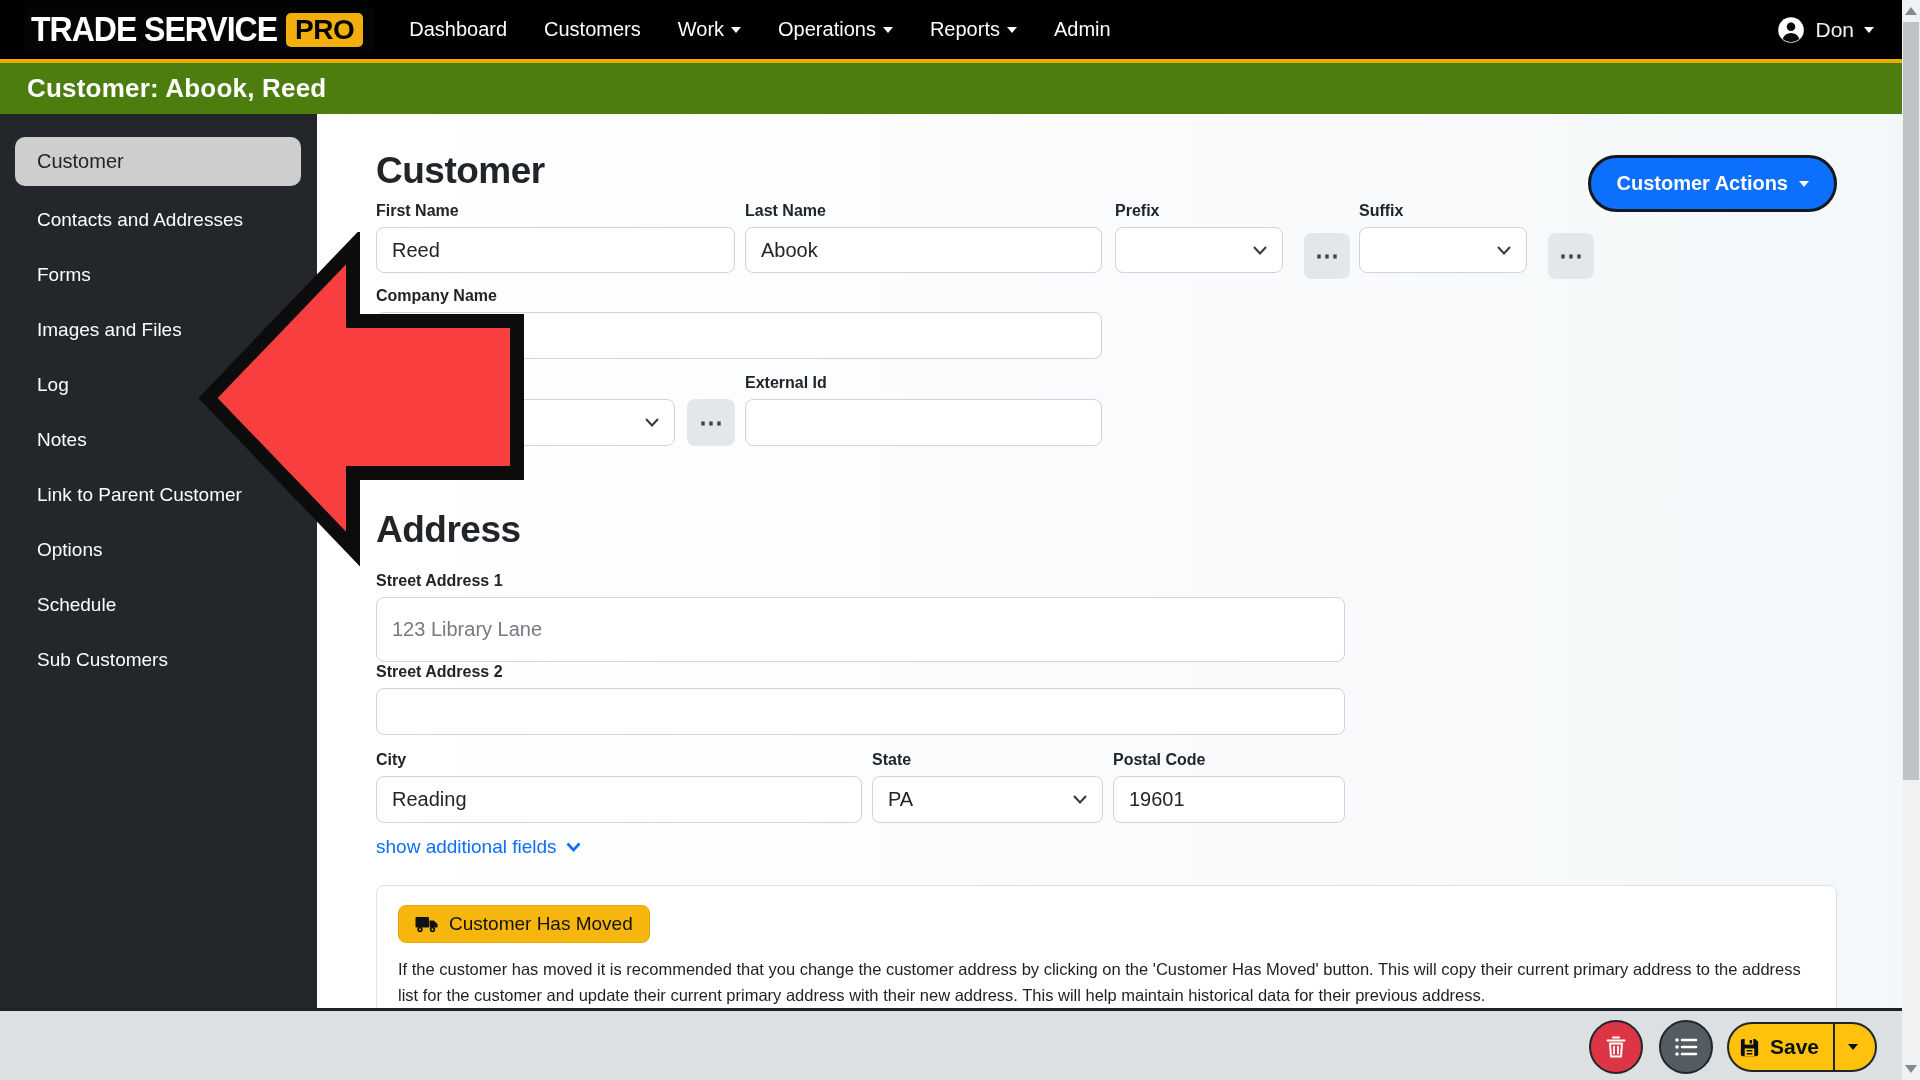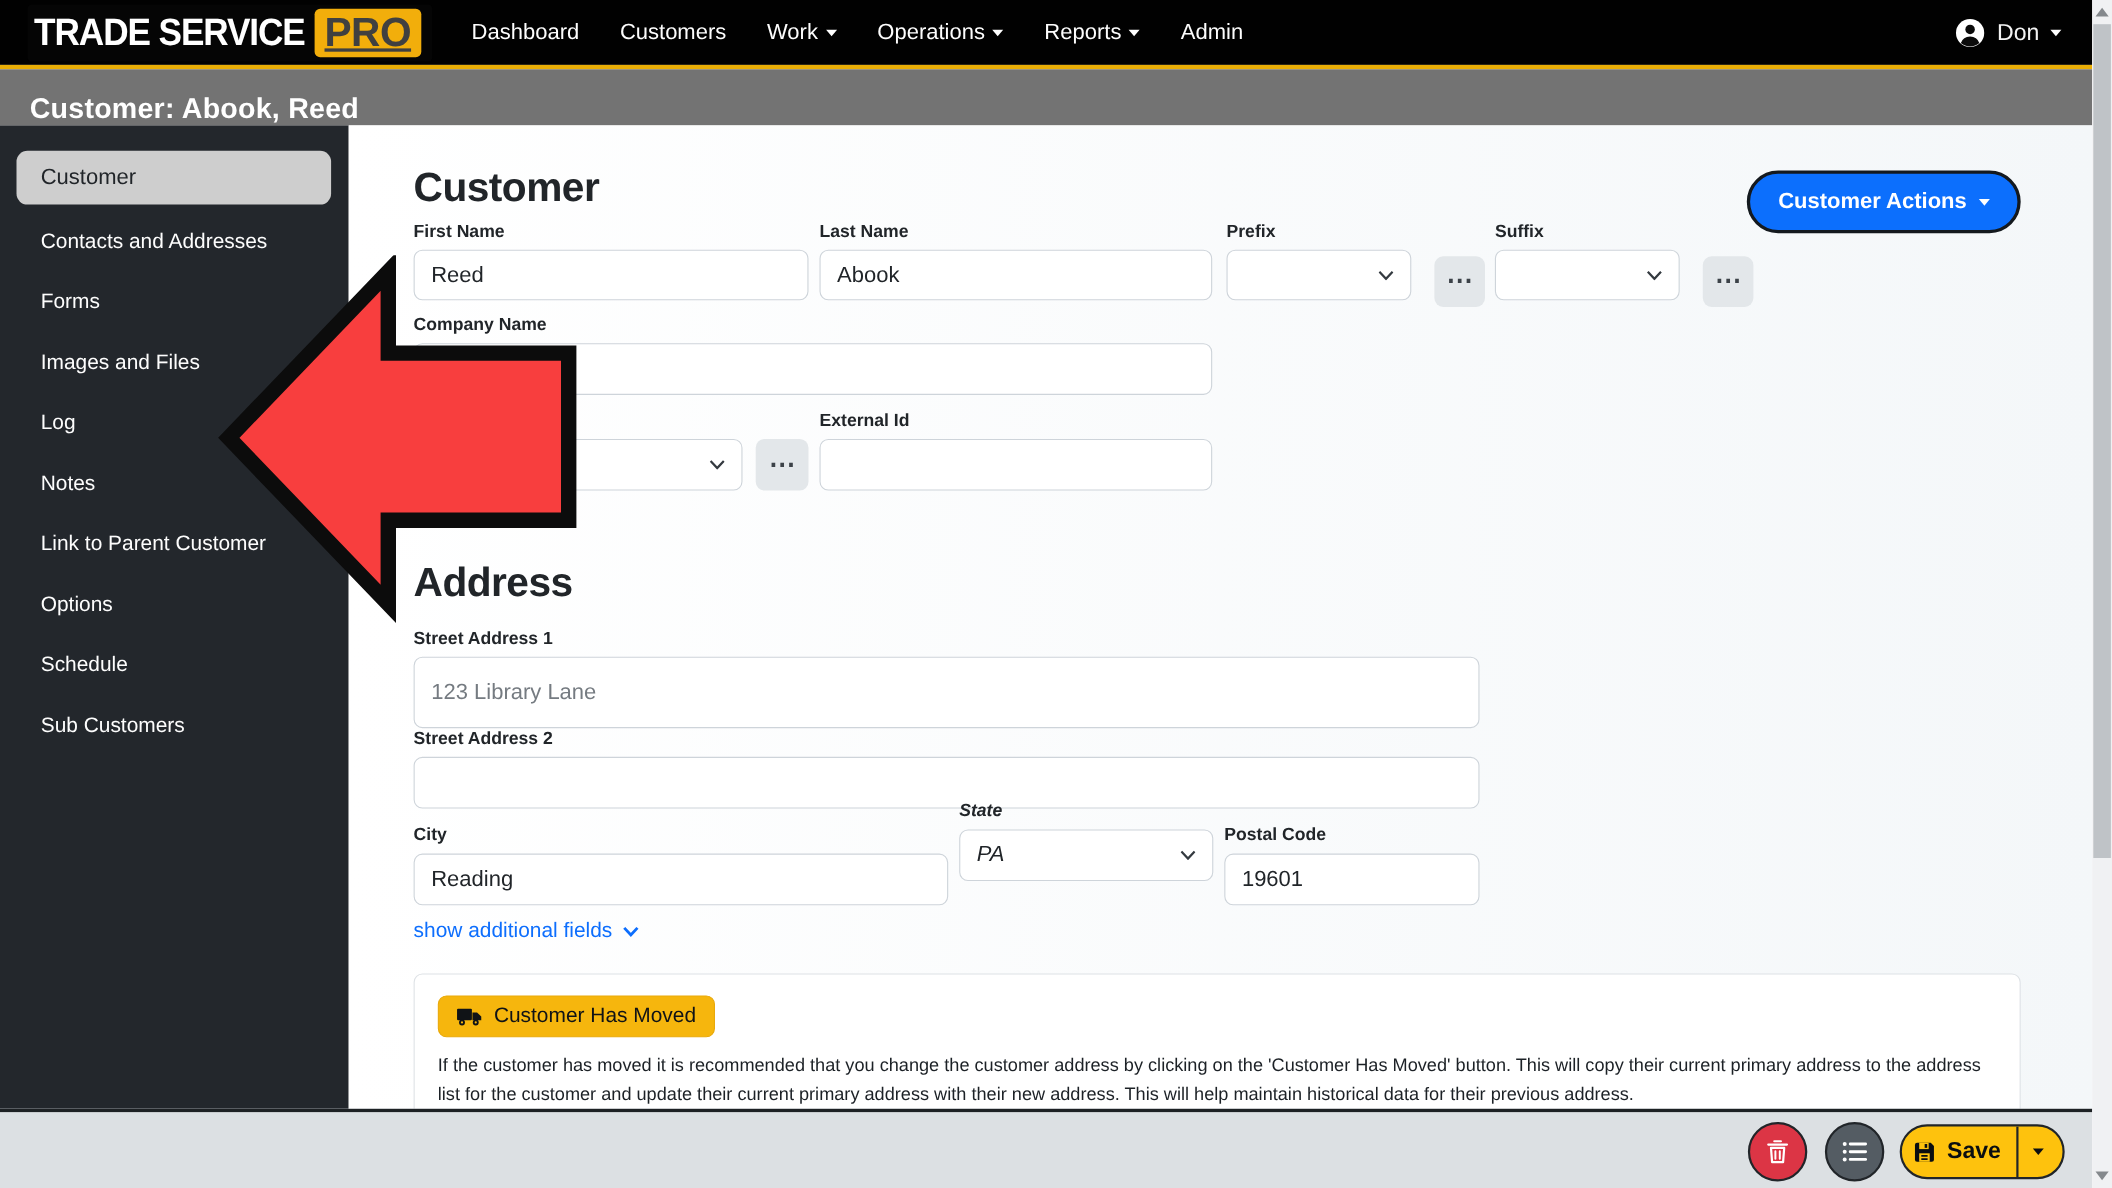--- a/index.html
+++ b/index.html
@@ -3,29 +3,29 @@
 <meta charset="utf-8">
 <style>
   html,body{margin:0;padding:0;background:#888;}
   .stage{position:relative;width:1920px;height:1080px;background:#fff;overflow:hidden;
          font-family:"Liberation Sans",sans-serif;-webkit-font-smoothing:antialiased;}
   
   .navbar{position:absolute;left:0;top:0;width:1902px;height:59px;background:#010101;
           display:flex;align-items:center;padding-left:25px;box-sizing:border-box;}
   .brand{display:flex;align-items:center;gap:9px;background:#050505;padding:4px 10px 4px 6px;border-radius:4px;}
   .brand-name{color:#fff;font-size:32px;font-weight:800;letter-spacing:-1px;white-space:nowrap;transform:scaleY(1.08);}
-  .brand-badge{background:#f2ae0b;color:#404040;font-size:37px;font-weight:800;padding:1px 9px;border-radius:5px;letter-spacing:-0.5px;text-decoration:underline;}
+  .brand-badge{background:#f2ae0b;color:#000000;font-size:28px;font-weight:800;padding:1px 9px;border-radius:5px;letter-spacing:-0.5px;}
   .nav-items{display:flex;align-items:center;gap:37px;margin-left:36px;}
   .nav-item{color:#fdfdfd;font-size:20px;cursor:pointer;display:flex;align-items:center;gap:7px;white-space:nowrap;}
   .caret{width:0;height:0;border-left:5px solid transparent;border-right:5px solid transparent;border-top:6px solid #fff;display:inline-block;}
   .nav-user{margin-left:auto;margin-right:28px;display:flex;align-items:center;gap:10px;color:#f2f2f2;font-size:21px;}
   
   .gold-line{position:absolute;left:0;top:59px;width:1902px;height:4px;background:#e9ae06;}
-  .page-header{position:absolute;left:0;top:63px;width:1902px;height:51px;background:#737373;
-               display:flex;align-items:flex-end;padding-left:27px;box-sizing:border-box;
+  .page-header{position:absolute;left:0;top:63px;width:1902px;height:51px;background:#4d7c0f;
+               display:flex;align-items:center;padding-left:27px;box-sizing:border-box;
                color:#fff;font-size:26px;font-weight:700;letter-spacing:.2px;}
   
   .sidebar{position:absolute;left:0;top:114px;width:317px;height:894px;background:#23272c;
            box-sizing:border-box;padding-top:23px;}
   .side-item{height:55px;display:flex;align-items:center;padding-left:37px;color:#fdfdfd;font-size:19px;cursor:pointer;}
   .side-item.active{height:49px;margin:0 16px 6px 15px;padding-left:22px;background:#cecece;color:#212529;
                     border-radius:10px;font-size:20px;}
   
   .content{position:absolute;left:317px;top:114px;width:1585px;height:894px;overflow:hidden;
            background:linear-gradient(90deg,#ffffff 0%,#f4f7f9 100%);}
@@ -199,21 +199,21 @@
     </div>
     <div class="fg" style="left:59px;top:549px;width:969px;">
       <span class="flabel">Street Address 2</span>
       <input class="ctl" style="height: 47px;" value="">
     </div>
 
     <div class="fg" style="left:59px;top:637px;width:486px;">
       <span class="flabel">City</span>
       <input class="ctl" style="height: 47px;" value="Reading">
     </div>
-    <div class="fg" style="left:555px;top:615px;width:231px;font-style:italic;">
+    <div class="fg" style="left:555px;top:637px;width:231px;">
       <span class="flabel">State</span>
       <div class="ctl select" style="height:47px;">
         <span>PA</span>
         <svg width="14" height="9" viewBox="0 0 14 9">
             <polyline points="1,1 7,7.5 13,1" fill="none" stroke="#343a40" stroke-width="2"></polyline>
           </svg>
       </div>
     </div>
     <div class="fg" style="left:796px;top:637px;width:232px;">
       <span class="flabel">Postal Code</span>

